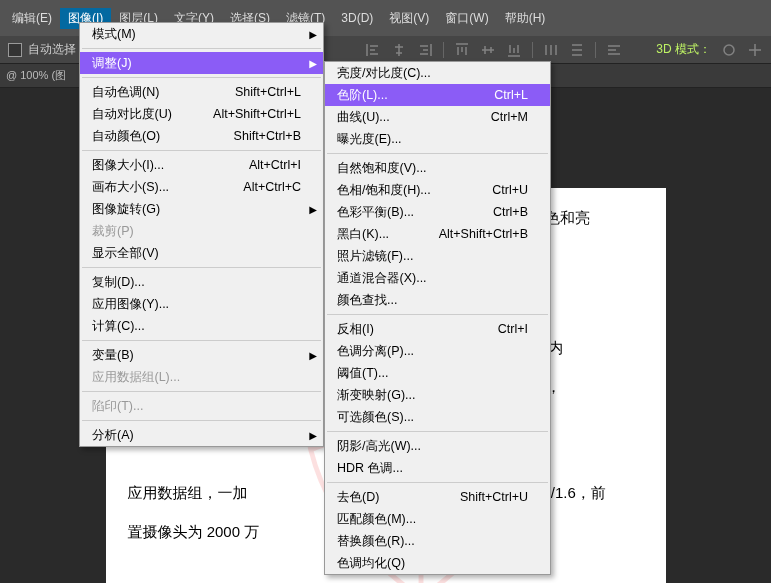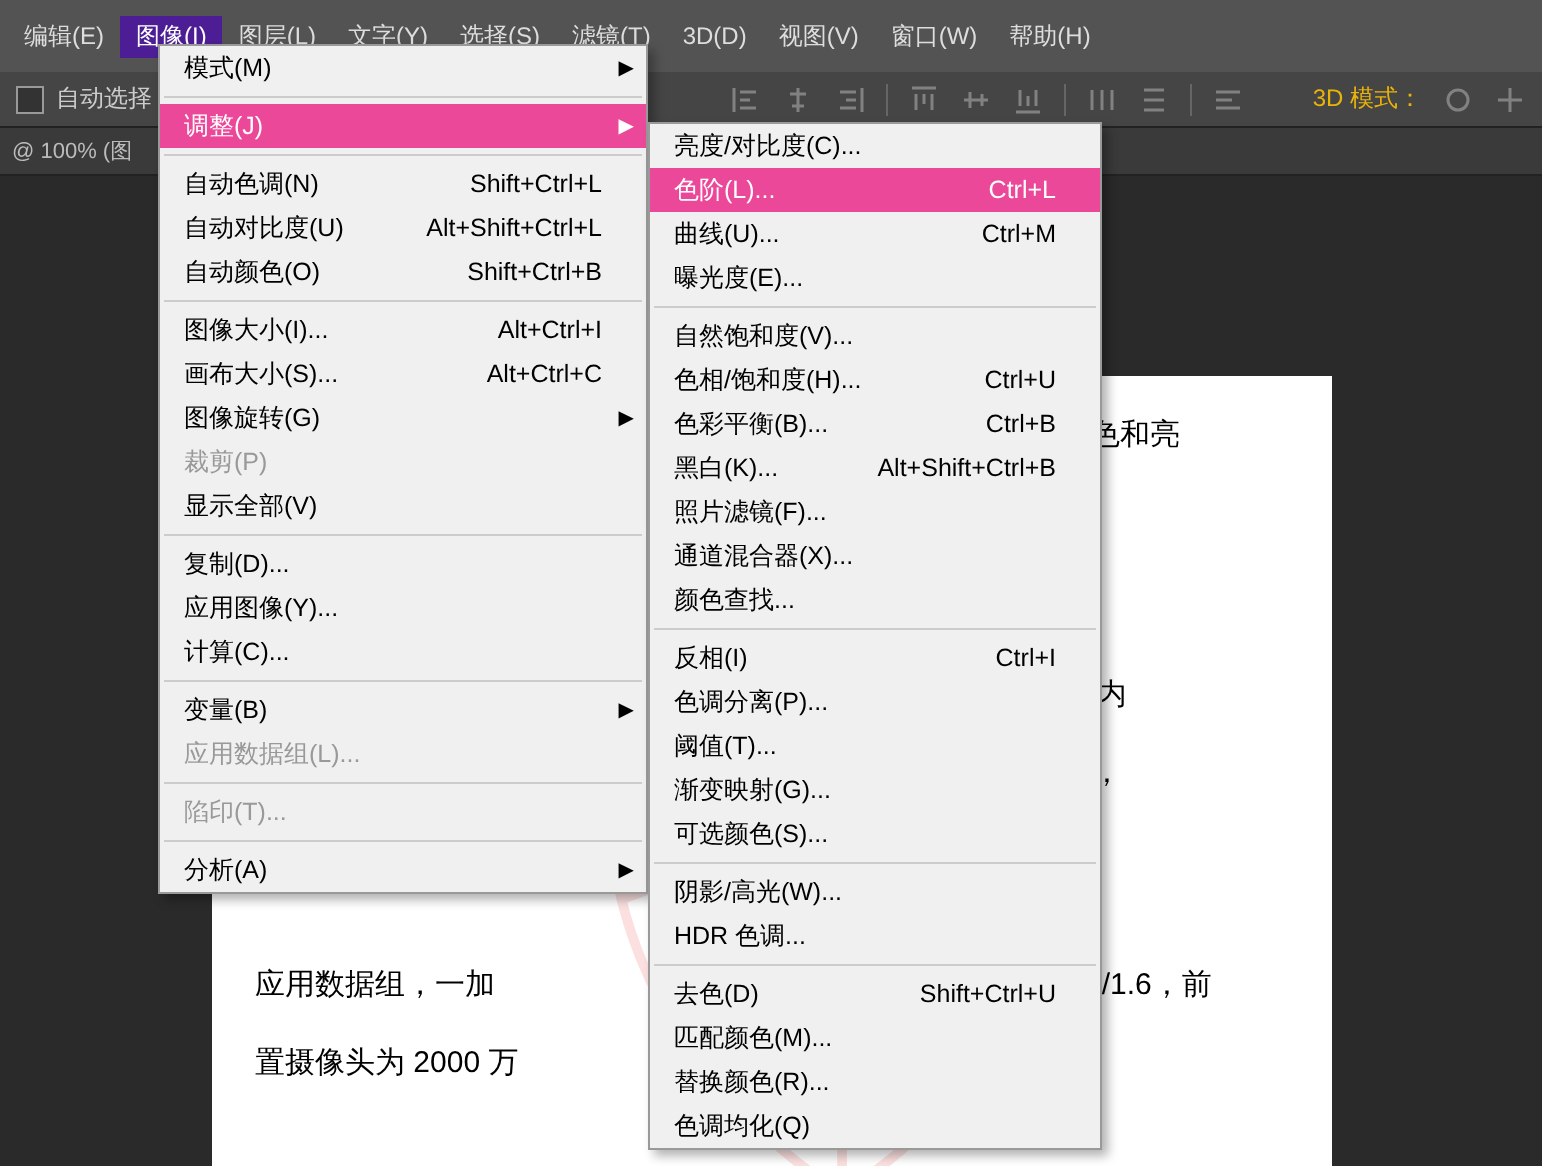--- a/index.html
+++ b/index.html
@@ -1,41 +1,41 @@
 <!DOCTYPE html>
 <html><head>
 <meta charset="utf-8">
 <style>
 * { margin: 0; padding: 0; box-sizing: border-box; font-family: "Microsoft YaHei", sans-serif; }
 body { background: #2a2a2a; width: 771px; height: 583px; overflow: hidden; position: relative; }
 
 .menubar { background: #535353; height: 36px; display: flex; align-items: center; padding: 0 4px; color: #ddd; font-size: 12px; }
 .menubar .mitem { padding: 2px 8px; cursor: default; }
-.menubar .mitem.active { background: #4c1d95; color: #fff; }
+.menubar .mitem.active { background: #0369a1; color: #fff; }
 
 .toolbar { background: #454545; height: 28px; display: flex; align-items: center; padding: 0 8px; color: #ccc; font-size: 12px; border-bottom: 1px solid #222; }
 .toolbar .label { margin-right: 6px; }
 .toolbar .checkbox { width: 14px; height: 14px; border: 1px solid #999; background: #333; margin-right: 6px; }
 .toolbar .icons { margin-left: auto; display: flex; gap: 10px; align-items: center; }
 .toolbar .tb-icon { width: 16px; height: 16px; display: inline-block; opacity: .6; }
 .toolbar .sep { width: 1px; height: 16px; background: #666; }
-.toolbar .mode3d { color: #eab308; margin-left: 24px; }
+.toolbar .mode3d { color: #bef264; margin-left: 24px; }
 
 .tabbar { background: #3a3a3a; height: 24px; display: flex; align-items: center; padding: 0 6px; color: #bbb; font-size: 11px; border-bottom: 1px solid #222; }
 
 .canvas { background: #2a2a2a; position: relative; height: 509px; display: flex; justify-content: center; }
 .page { background: #fff; width: 560px; margin-top: 100px; height: 450px; position: relative; color: #000; font-size: 15px; line-height: 2.6; padding: 10px 22px; }
 .page .line { white-space: nowrap; }
 .page .bold { font-weight: bold; }
 .page .watermark { position:absolute; left:70px; top:-20px; right:0; bottom:0; pointer-events:none; opacity:.35; }
 .page .cursor { display:inline-block; width:1px; height:20px; background:#000; vertical-align:middle; margin-left:2px; }
 
 .dropdown { position: absolute; background: #f0f0f0; border: 1px solid #999; box-shadow: 3px 3px 5px rgba(0,0,0,.3); font-size: 12.5px; color: #000; }
 .dropdown .row { display: flex; align-items: center; height: 22px; padding: 0 22px 0 12px; position: relative; cursor: default; }
-.dropdown .row.hl { background: #ec4899; color: #fff; }
+.dropdown .row.hl { background: #8b5cf6; color: #fff; }
 .dropdown .row.disabled { color: #999; }
 .dropdown .row .lbl { flex: 1; white-space: nowrap; }
 .dropdown .row .short { margin-left: 24px; white-space: nowrap; }
 .dropdown .divider { height: 1px; background: #ccc; margin: 3px 2px; }
 .dropdown .row .arrow { position: absolute; right: 6px; font-size: 10px; }
 
 .dd1 { left: 79px; top: 22px; width: 245px; }
 .dd2 { left: 324px; top: 61px; width: 227px; }
 
 svg.line-icon { stroke: #aaa; stroke-width: 1.5; fill: none; }

